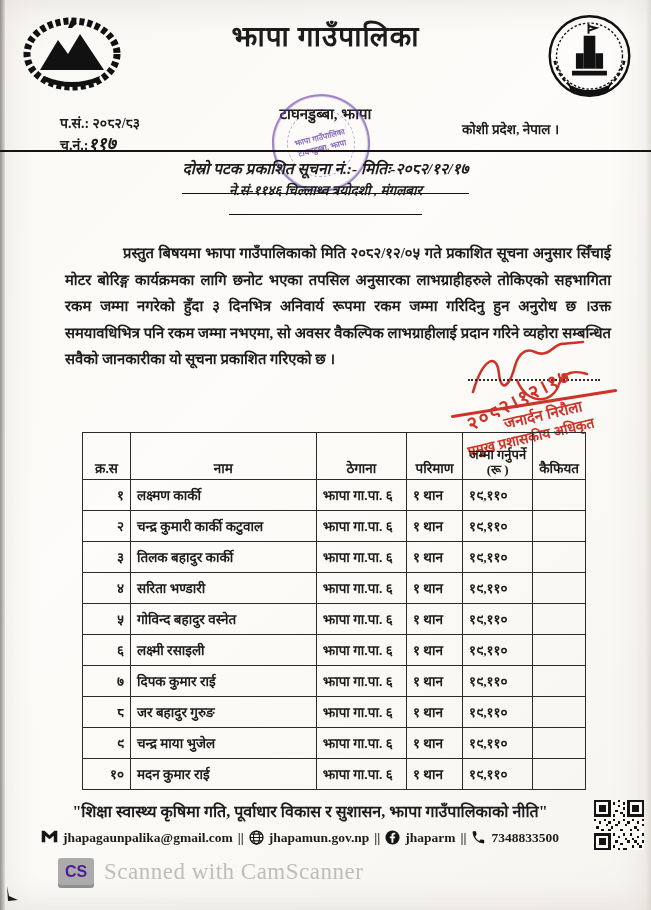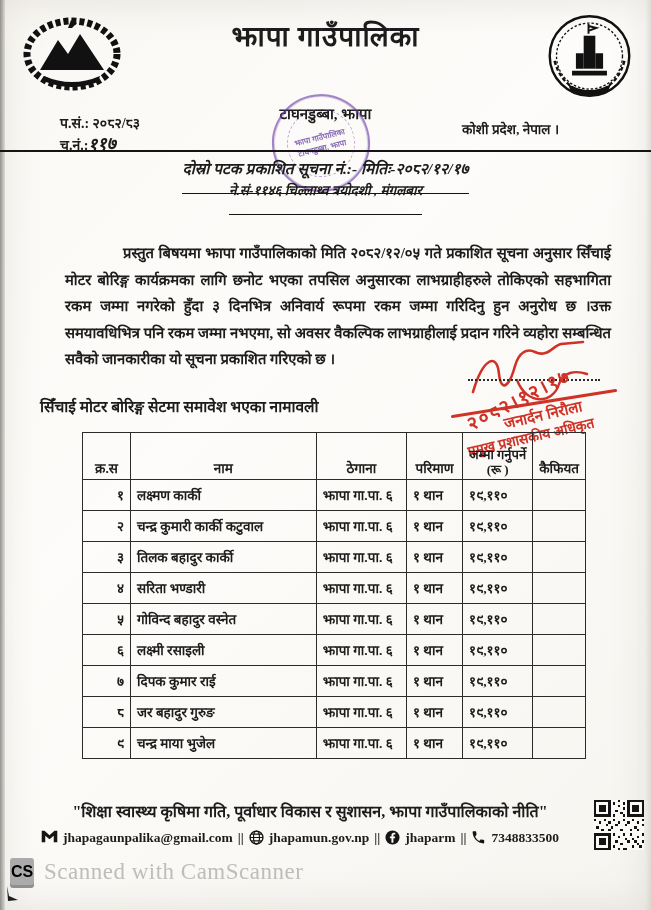--- a/index.html
+++ b/index.html
@@ -65,23 +65,23 @@
   th.h-amt{font-size:13px;line-height:15px;white-space:nowrap;}
   
   .slogan{left:20px;top:800px;width:580px;text-align:center;font-size:16px;font-weight:700;}
   .contact-line{left:20px;top:830px;width:560px;display:flex;align-items:flex-start;justify-content:center;
     gap:5px;font-size:13.5px;font-weight:700;font-family:"Liberation Serif","DejaVu Serif",serif;}
   .contact-line .sep{font-weight:700;}
   .icon{display:inline-flex;vertical-align:middle;}
   .qr{left:594px;top:799px;width:50px;height:52px;}
   .camscanner{left:10px;top:858px;display:flex;align-items:center;gap:10px;
     font-family:"Liberation Sans","DejaVu Sans",sans-serif;color:#bdbdbd;}
-  .cs-badge{width:24px;height:27px;background:#ababab;color:#000000;border-radius:3px;
+  .cs-badge{width:36px;height:27px;background:#ababab;color:#4c1d95;border-radius:3px;
     display:flex;align-items:center;justify-content:center;font-weight:700;font-size:16px;
-    box-shadow:0 3px 0 #8f8f8f;}
+    box-shadow:0 3px 0 #8f8f8f;margin-left:48px;}
   .cs-text{font-size:23px;letter-spacing:.5px;font-family:Liberation Serif, serif;}
 </style>
 </head>
 <body>
 
 <div class="page">
 
   <div class="abs scan-edge-left"></div>
   <div class="abs scan-edge-right"></div>
   <svg class="abs corner-mark" viewBox="0 0 14 16">
@@ -138,21 +138,20 @@
   <svg class="abs sig-art" viewBox="0 0 185 75">
     <path d="M18,52 C28,18 42,12 44,34 C46,52 54,48 60,26 C64,12 72,8 80,12 C92,18 98,6 106,4 L128,2" fill="none" stroke="#cf3227" stroke-width="2.6" stroke-linecap="round"></path>
     <path d="M62,40 C72,66 98,64 104,44 C108,32 120,30 132,34" fill="none" stroke="#cf3227" stroke-width="2.4" stroke-linecap="round"></path>
   </svg>
   <div class="abs sig-dotline"></div>
   <div class="abs sig-redline"></div>
   <div class="abs sig-date">२०८२।१२।१७</div>
   <div class="abs stamp-name">जनार्दन निरौला</div>
   <div class="abs stamp-designation">प्रमुख प्रशासकीय अधिकृत</div>
 
-  <div class="abs table-title">सिँचाई मोटर बोरिङ्ग सेटमा समावेश भएका नामावली</div>
   <table class="roster">
     <colgroup>
       <col class="c-sn">
         <col class="c-name">
         <col class="c-addr">
         <col class="c-qty">
         <col class="c-amt">
         <col class="c-rem">
     </colgroup>
     <thead>
@@ -230,20 +229,28 @@
         <td class="f-sn">८</td>
         <td>जर बहादुर गुरुङ</td>
         <td>झापा गा.पा. ६</td>
         <td>१ थान</td>
         <td>१९,११०</td>
         <td></td>
       </tr>
         <tr style="">
         <td class="f-sn">९</td>
         <td>चन्द्र माया भुजेल</td>
+        <td>झापा गा.पा. ६</td>
+        <td>१ थान</td>
+        <td>१९,११०</td>
+        <td></td>
+      </tr>
+        <tr style="">
+        <td class="f-sn">१०</td>
+        <td>मदन कुमार राई</td>
         <td>झापा गा.पा. ६</td>
         <td>१ थान</td>
         <td>१९,११०</td>
         <td></td>
       </tr>
       </tbody>
   </table>
 
   <div class="abs slogan">"शिक्षा स्वास्थ्य कृषिमा गति, पूर्वाधार विकास र सुशासन, झापा गाउँपालिकाको नीति"</div>
 

